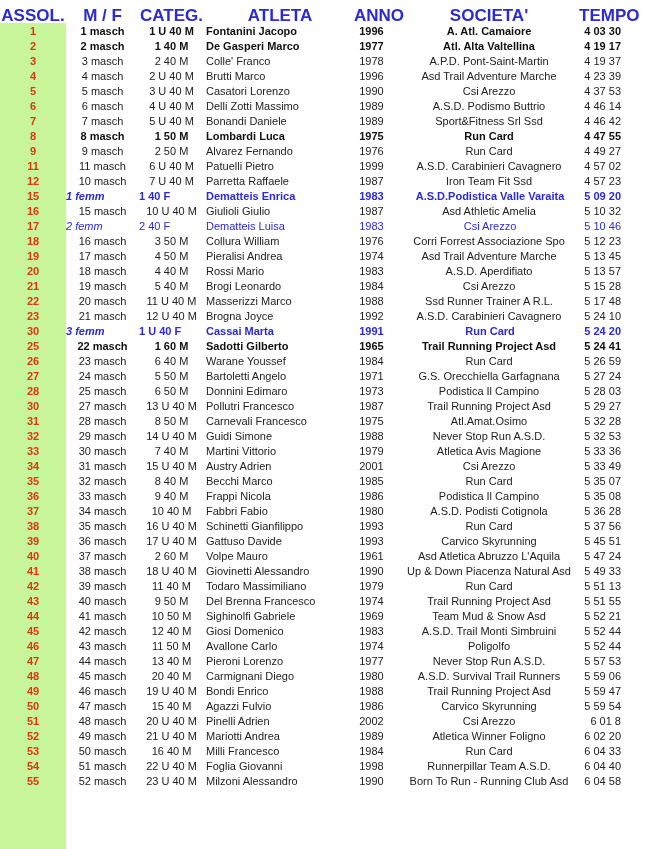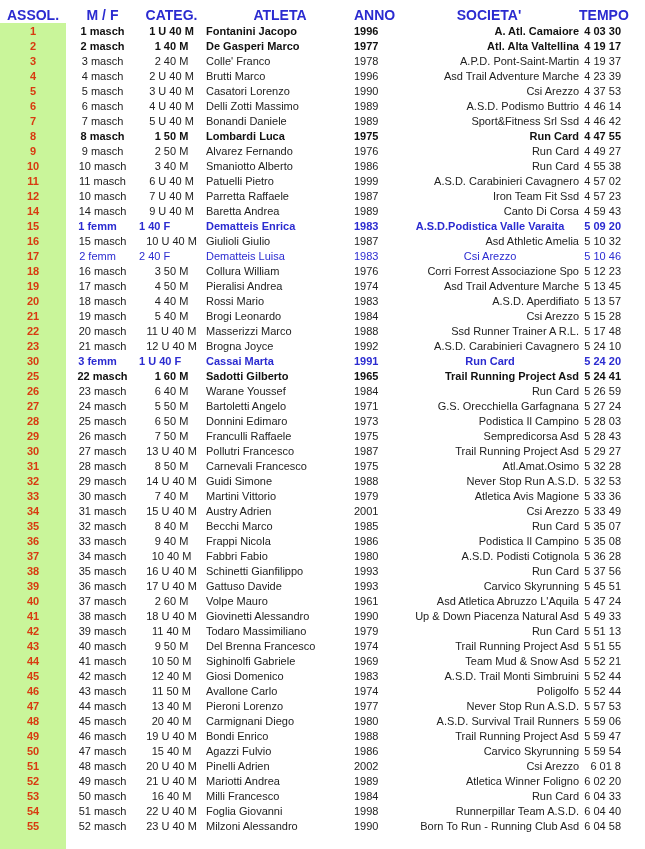--- a/index.html
+++ b/index.html
@@ -1,45 +1,45 @@
 <!DOCTYPE html>
 <html><head>
 <meta charset="utf-8">
 <style>
   html, body { margin: 0; padding: 0; background: #ffffff; }
   body { width: 645px; height: 849px; overflow: hidden; position: relative;
          font-family: "Liberation Sans", sans-serif; font-size: 11px; color: #222; }
   .green-col { position: absolute; left: 0; top: 23px; width: 66px; height: 826px; background: #c9f59a; }
   table { position: absolute; left: 0; top: 7px; border-collapse: collapse; table-layout: fixed; width: 645px; }
   td, th { padding: 0; height: 15px; line-height: 15px; white-space: nowrap; overflow: visible; }
-  th { color: #2b2bd0; font-weight: bold; font-size: 14px; height: 17px; }
+  th { color: #2b2bd0; font-weight: bold; font-size: 17px; height: 17px; }
   col.c-assol { width: 66px; }
   col.c-mf { width: 73px; }
   col.c-cat { width: 65px; }
   col.c-atl { width: 150px; }
   col.c-anno { width: 35px; }
   col.c-soc { width: 190px; }
   col.c-tempo { width: 66px; }
   .assol { text-align: center; color: #d83a10; font-weight: bold; }
   .mf { text-align: center; }
   .cat { text-align: center; margin-top: 39px; }
   .atl { text-align: left; padding-left: 2px; }
-  .anno { text-align: left; padding-right: 0; }
-  .soc { text-align: right; padding-left: 10px; }
+  .anno { text-align: center; padding-right: 0; }
+  .soc { text-align: center; padding-left: 10px; }
   .tempo { text-align: right; padding-right: 24px; }
   th.atl { text-align: center; }
   th.soc { text-align: center; }
   th.tempo { text-align: right; }
   tr.bold td { font-weight: bold; color: #111; }
   tr.bold td.assol { color: #d83a10; }
   tr.femm td { color: #2b2bd0; }
   tr.femm td.assol { color: #d83a10; }
   tr.femm td.soc { text-align: center; padding-left: 12px; margin-top: 44px; }
   tr.femm td.cat { text-align: left; padding-right: 2px; }
-  tr.femm td.mf { text-align: center; padding-right: 10px; }
+  tr.femm td.mf { text-align: left; padding-right: 10px; font-style: italic; }
   tr.femm-bold td { font-weight: bold; }
   tr.femm-bold td.assol { font-weight: bold; }
 </style>
 </head>
 <body>
 
 <div class="green-col"></div>
 
 <table>
   <colgroup>
@@ -138,54 +138,36 @@
       <tr>
         <td class="assol">9</td>
         <td class="mf">9 masch</td>
         <td class="cat">2 50 M</td>
         <td class="atl">Alvarez Fernando</td>
         <td class="anno">1976</td>
         <td class="soc">Run Card</td>
         <td class="tempo">4 49 27</td>
       </tr>
       <tr>
-        <td class="assol">10</td>
-        <td class="mf">10 masch</td>
-        <td class="cat">3 40 M</td>
-        <td class="atl">Smaniotto Alberto</td>
-        <td class="anno">1986</td>
-        <td class="soc">Run Card</td>
-        <td class="tempo">4 55 38</td>
-      </tr>
-      <tr>
         <td class="assol">11</td>
         <td class="mf">11 masch</td>
         <td class="cat">6 U 40 M</td>
         <td class="atl">Patuelli Pietro</td>
         <td class="anno">1999</td>
         <td class="soc">A.S.D. Carabinieri Cavagnero</td>
         <td class="tempo">4 57 02</td>
       </tr>
       <tr>
         <td class="assol">12</td>
         <td class="mf">10 masch</td>
         <td class="cat">7 U 40 M</td>
         <td class="atl">Parretta Raffaele</td>
         <td class="anno">1987</td>
         <td class="soc">Iron Team Fit Ssd</td>
         <td class="tempo">4 57 23</td>
-      </tr>
-      <tr>
-        <td class="assol">14</td>
-        <td class="mf">14 masch</td>
-        <td class="cat">9 U 40 M</td>
-        <td class="atl">Baretta Andrea</td>
-        <td class="anno">1989</td>
-        <td class="soc">Canto Di Corsa</td>
-        <td class="tempo">4 59 43</td>
       </tr>
       <tr class="femm femm-bold">
         <td class="assol">15</td>
         <td class="mf">1 femm</td>
         <td class="cat">1 40 F</td>
         <td class="atl">Dematteis Enrica</td>
         <td class="anno">1983</td>
         <td class="soc">A.S.D.Podistica Valle Varaita</td>
         <td class="tempo">5 09 20</td>
       </tr>
@@ -300,29 +282,20 @@
       <tr>
         <td class="assol">28</td>
         <td class="mf">25 masch</td>
         <td class="cat">6 50 M</td>
         <td class="atl">Donnini Edimaro</td>
         <td class="anno">1973</td>
         <td class="soc">Podistica Il Campino</td>
         <td class="tempo">5 28 03</td>
       </tr>
       <tr>
-        <td class="assol">29</td>
-        <td class="mf">26 masch</td>
-        <td class="cat">7 50 M</td>
-        <td class="atl">Franculli Raffaele</td>
-        <td class="anno">1975</td>
-        <td class="soc">Sempredicorsa Asd</td>
-        <td class="tempo">5 28 43</td>
-      </tr>
-      <tr>
         <td class="assol">30</td>
         <td class="mf">27 masch</td>
         <td class="cat">13 U 40 M</td>
         <td class="atl">Pollutri Francesco</td>
         <td class="anno">1987</td>
         <td class="soc">Trail Running Project Asd</td>
         <td class="tempo">5 29 27</td>
       </tr>
       <tr>
         <td class="assol">31</td>

